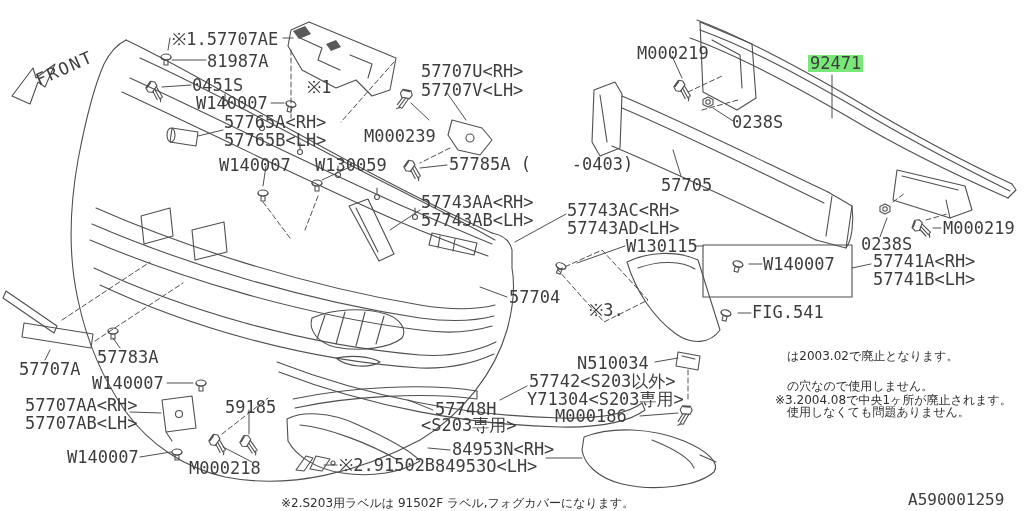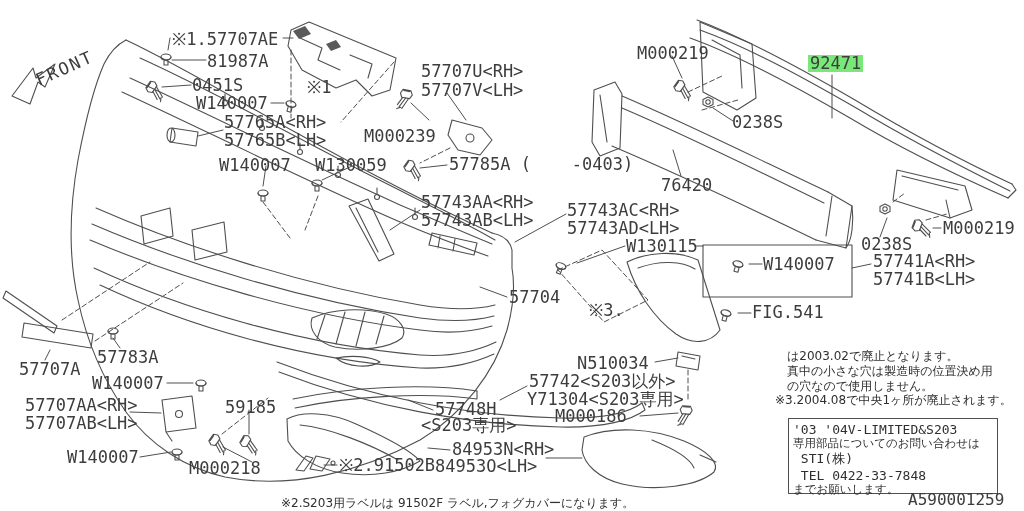--- a/index.html
+++ b/index.html
@@ -252,21 +252,21 @@
 <span class="lbl" style="left:219px;top:157px">W140007</span>
 <span class="lbl" style="left:315px;top:157px">W130059</span>
 <span class="lbl" style="left:449px;top:156px">57785A (    -0403)</span>
 <span class="lbl" style="left:421px;top:194px">57743AA&lt;RH&gt;</span>
 <span class="lbl" style="left:421px;top:212px">57743AB&lt;LH&gt;</span>
 <span class="lbl" style="left:567px;top:202px">57743AC&lt;RH&gt;</span>
 <span class="lbl" style="left:567px;top:220px">57743AD&lt;LH&gt;</span>
 <span class="lbl" style="left:637px;top:45px">M000219</span>
 <span class="lbl hl" style="left:808px;top:55px">92471</span>
 <span class="lbl" style="left:732px;top:114px">0238S</span>
-<span class="lbl" style="left:661px;top:177px">76420</span>
+<span class="lbl" style="left:661px;top:177px">57705</span>
 <span class="lbl" style="left:943px;top:220px">M000219</span>
 <span class="lbl" style="left:861px;top:236px">0238S</span>
 <span class="lbl" style="left:873px;top:253px">57741A&lt;RH&gt;</span>
 <span class="lbl" style="left:873px;top:271px">57741B&lt;LH&gt;</span>
 <span class="lbl" style="left:626px;top:238px">W130115</span>
 <span class="lbl" style="left:763px;top:256px">W140007</span>
 <span class="lbl" style="left:752px;top:304px">FIG.541</span>
 <span class="lbl" style="left:509px;top:289px">57704</span>
 <span class="lbl" style="left:589px;top:302px">※3.</span>
 <span class="lbl" style="left:577px;top:355px">N510034</span>
@@ -281,29 +281,22 @@
 <span class="lbl" style="left:67px;top:449px">W140007</span>
 <span class="lbl" style="left:189px;top:460px">M000218</span>
 <span class="lbl" style="left:225px;top:399px">59185</span>
 <span class="lbl" style="left:435px;top:401px">57748H</span>
 <span class="lbl" style="left:421px;top:417px">&lt;S203専用&gt;</span>
 <span class="lbl" style="left:339px;top:457px">※2.91502B</span>
 <span class="lbl" style="left:452px;top:441px">84953N&lt;RH&gt;</span>
 <span class="lbl" style="left:435px;top:458px">84953O&lt;LH&gt;</span>
 
 <span class="jp" style="left:787px;top:350px">は2003.02で廃止となります。</span>
-<span class="jp" style="left:787px;top:365px">真中の小さな穴は製造時の位置決め用</span>
 <span class="jp" style="left:787px;top:380px">の穴なので使用しません。</span>
 <span class="jp" style="left:775px;top:394px">※3.2004.08で中央1ヶ所が廃止されます。</span>
+<span class="jp" style="left:787px;top:406px">使用しなくても問題ありません。</span>
 
 <span class="jp" style="left:281px;top:497px">※2.S203用ラベルは 91502F ラベル,フォグカバーになります。</span>
 
-<div class="infobox">
-  <div class="b1">'03 '04V-LIMITED&amp;S203</div>
-  <div class="bj">専用部品についてのお問い合わせは</div>
-  <div class="b1"> STI(株)</div>
-  <div class="b1"> TEL 0422-33-7848</div>
-  <div class="bj">までお願いします。</div>
+
+<span class="docnum">A590001259</span>
+
 </div>
 
-<span class="docnum">A590001259</span>
-
-</div>
-
 </body></html>

